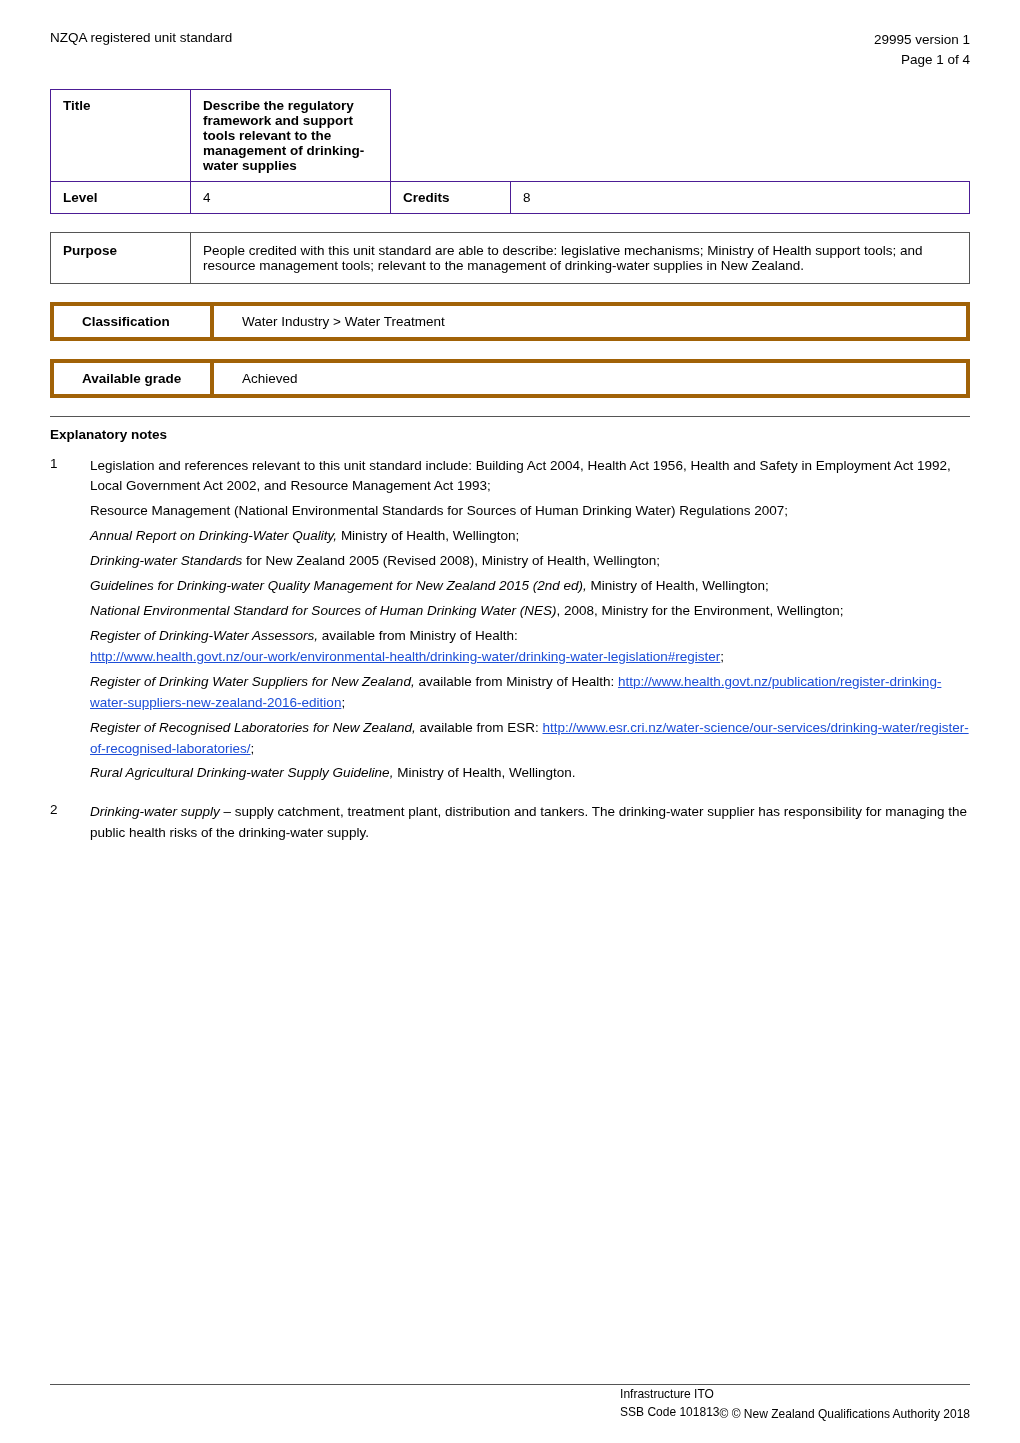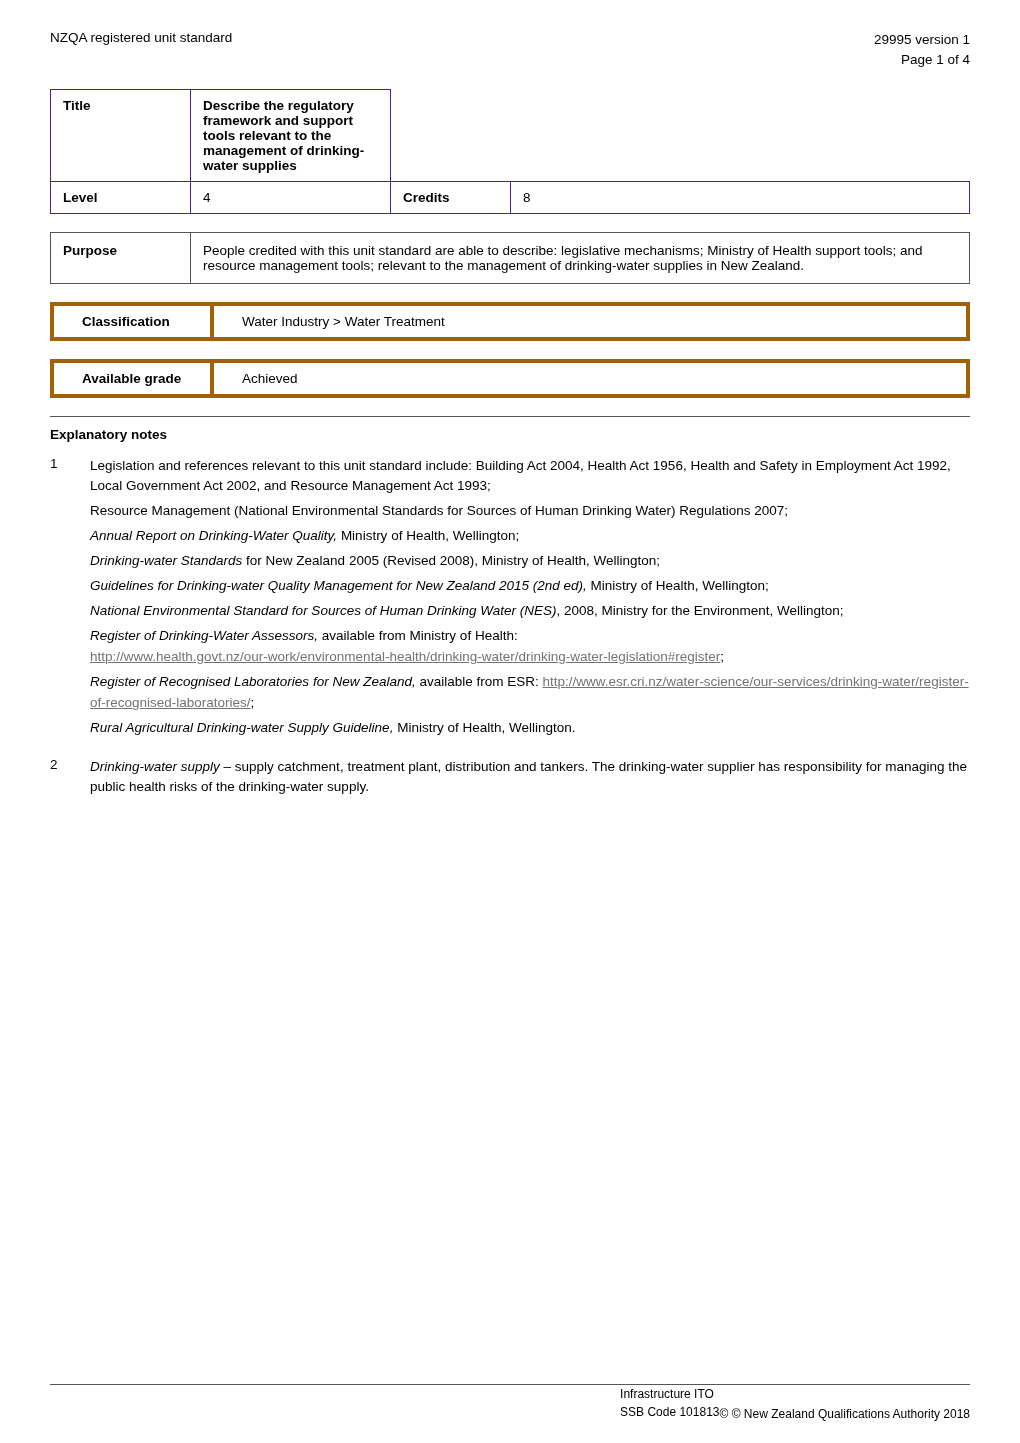--- a/index.html
+++ b/index.html
@@ -108,21 +108,21 @@
     }
     .notes-content {
       flex: 1;
       font-size: 13.5px;
       line-height: 1.55;
     }
     .notes-content p {
       margin-bottom: 4px;
     }
     .notes-content a {
-      color: #737373;
+      color: #1d4ed8;
       text-decoration: underline;
     }
     em {
       font-style: italic;
     }
 
     
     .page-footer {
       position: absolute;
       bottom: 22px;
@@ -205,20 +205,21 @@
     <div class="notes-content">
       <p>Legislation and references relevant to this unit standard include: Building Act 2004, Health Act 1956, Health and Safety in Employment Act 1992, Local Government Act 2002, and Resource Management Act 1993;</p>
       <p>Resource Management (National Environmental Standards for Sources of Human Drinking Water) Regulations 2007;</p>
       <p><em>Annual Report on Drinking-Water Quality,</em> Ministry of Health, Wellington;</p>
       <p><em>Drinking-water Standards</em> for New Zealand 2005 (Revised 2008), Ministry of Health, Wellington;</p>
       <p><em>Guidelines for Drinking-water Quality Management for New Zealand 2015 (2nd ed),</em> Ministry of Health, Wellington;</p>
       <p><em>National Environmental Standard for Sources of Human Drinking Water (NES)</em>, 2008, Ministry for the Environment, Wellington;</p>
       <p><em>Register of Drinking-Water Assessors,</em> available from Ministry of Health:<br>
         <a href="#">http://www.health.govt.nz/our-work/environmental-health/drinking-water/drinking-water-legislation#register</a>;
       </p>
+      <p><em>Register of Drinking Water Suppliers for New Zealand,</em> available from Ministry of Health: <a href="#">http://www.health.govt.nz/publication/register-drinking-water-suppliers-new-zealand-2016-edition</a>;</p>
       <p><em>Register of Recognised Laboratories for New Zealand,</em> available from ESR: <a href="#">http://www.esr.cri.nz/water-science/our-services/drinking-water/register-of-recognised-laboratories/</a>;</p>
       <p><em>Rural Agricultural Drinking-water Supply Guideline,</em> Ministry of Health, Wellington.</p>
     </div>
   </li>
 
   <li class="notes-item">
     <span class="notes-number">2</span>
     <div class="notes-content">
       <p><em>Drinking-water supply</em> – supply catchment, treatment plant, distribution and tankers. The drinking-water supplier has responsibility for managing the public health risks of the drinking-water supply.</p>
     </div>

